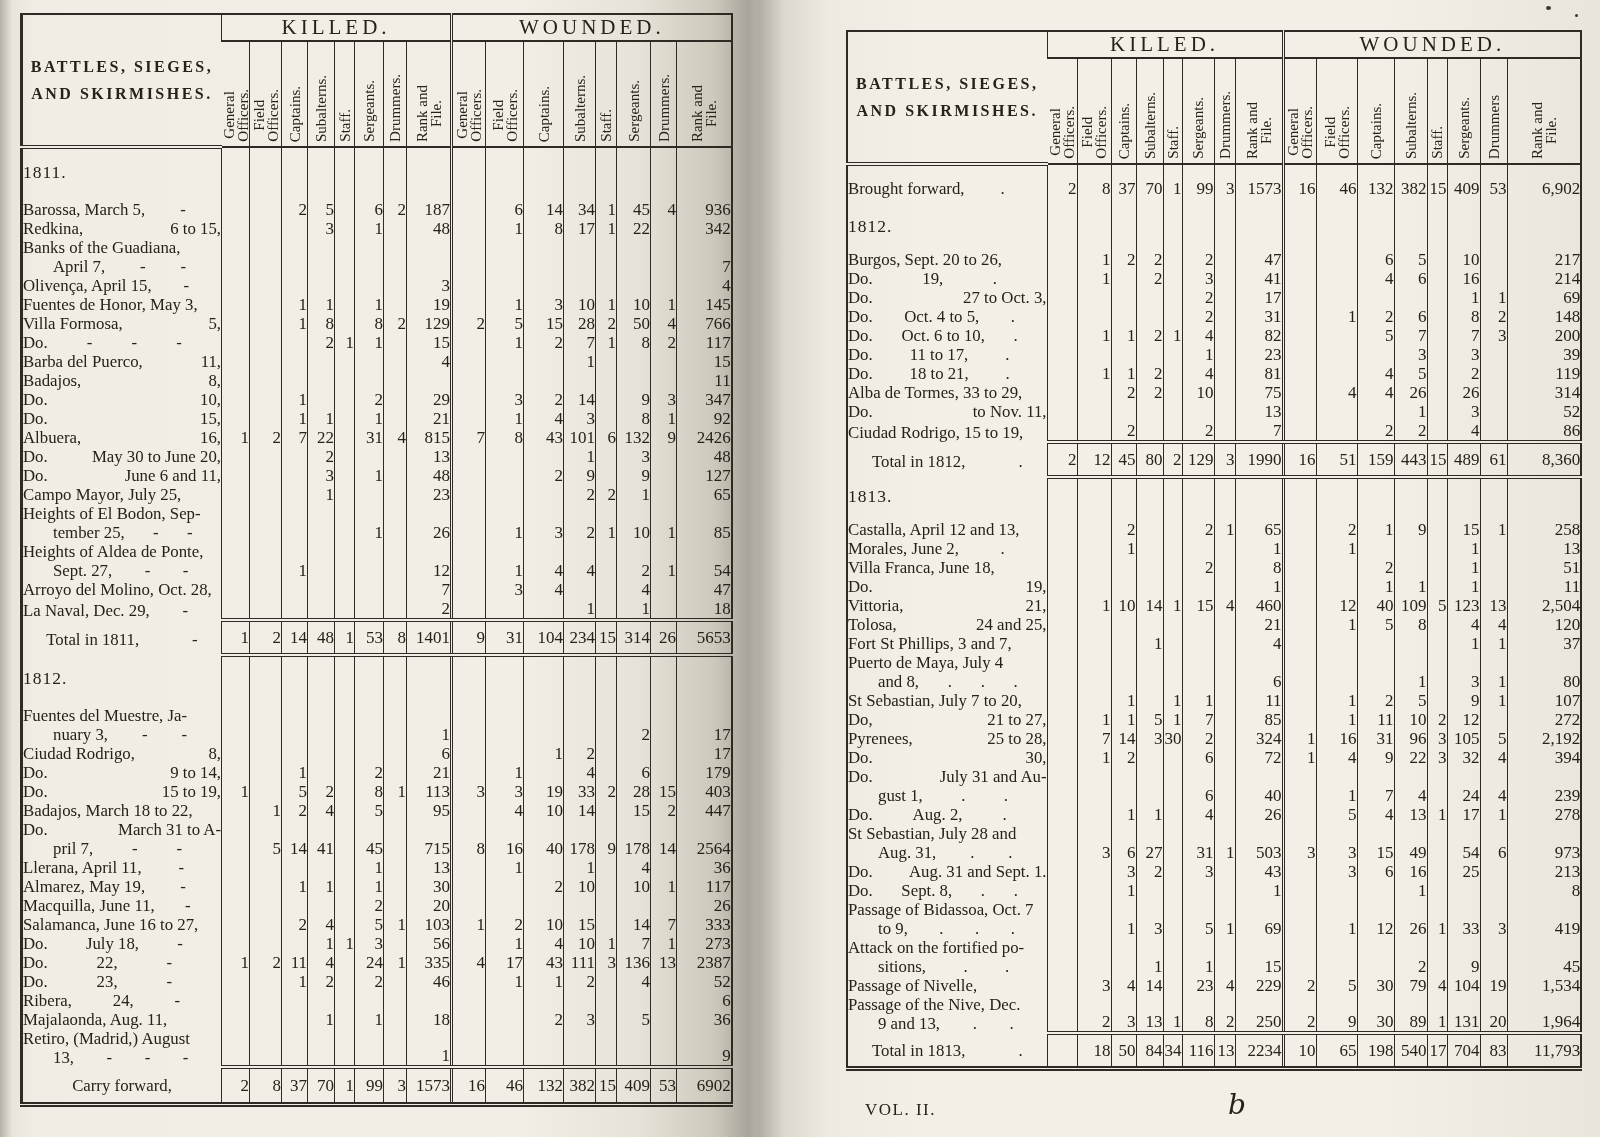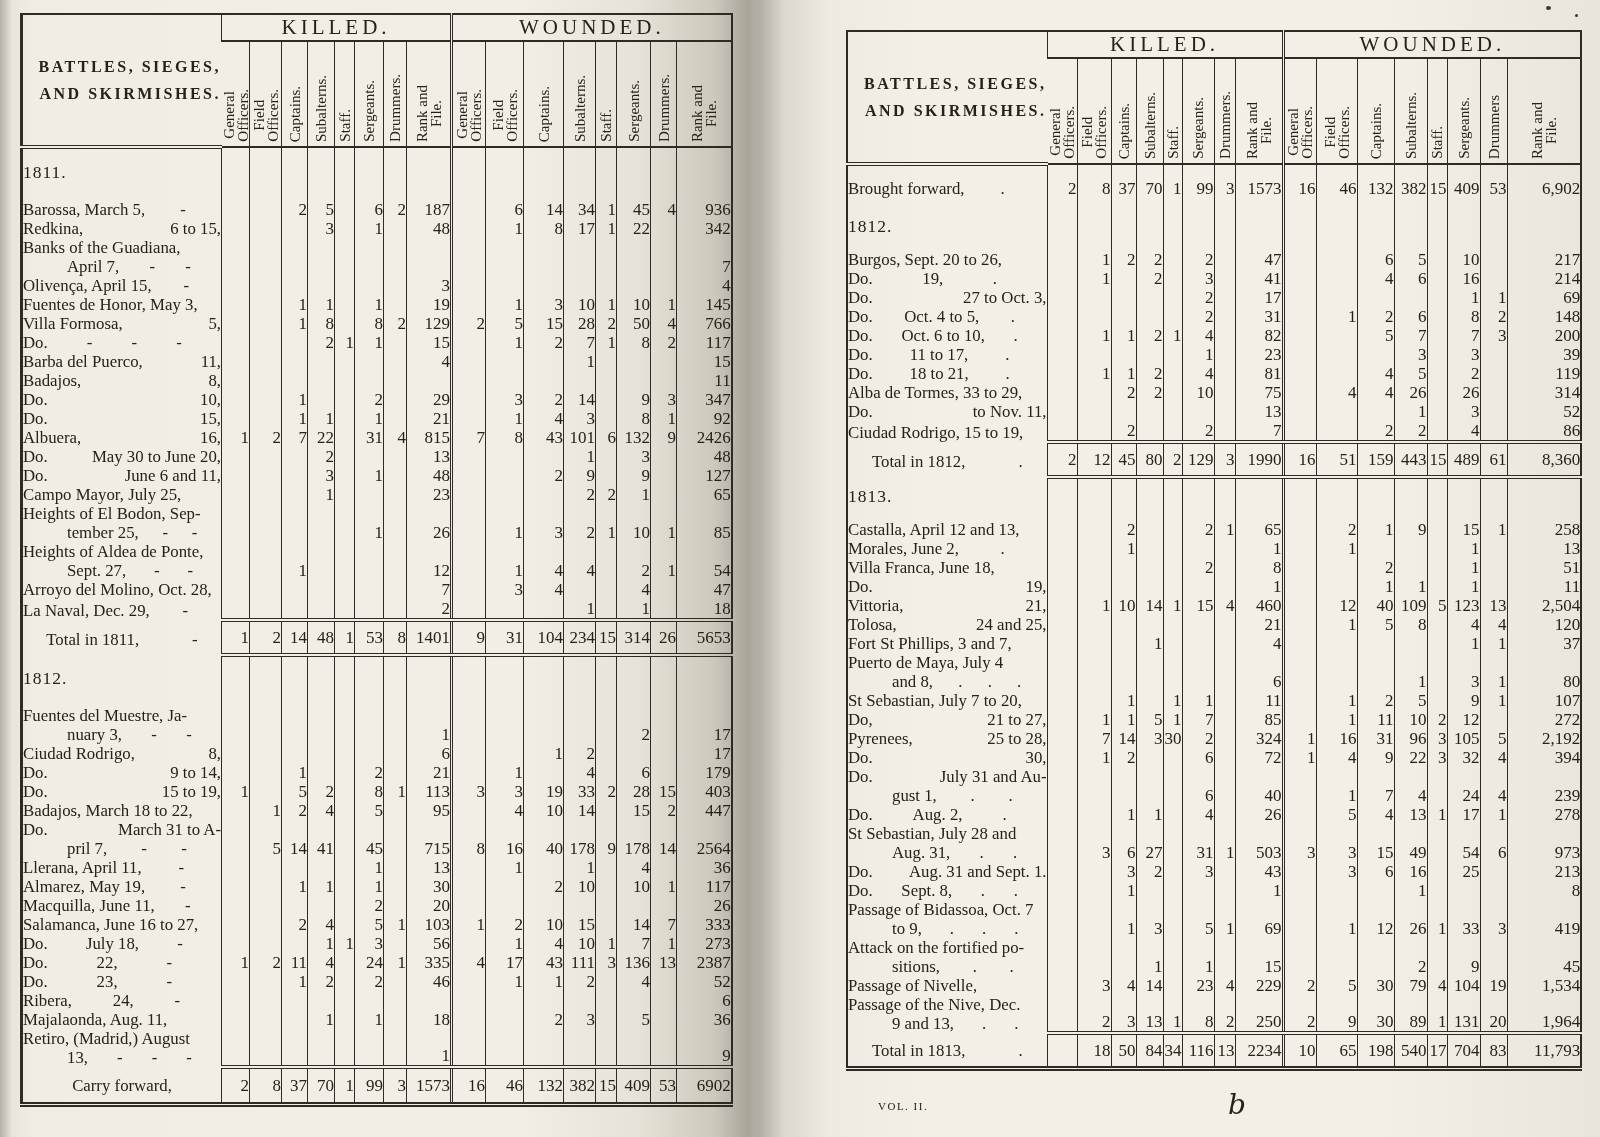--- a/index.html
+++ b/index.html
@@ -16,45 +16,45 @@
 
   table.casualty{border-collapse:collapse;table-layout:fixed;position:absolute;
     border:2px solid #2f2a23;border-bottom:5px double #2f2a23;}
   #tbl-left{left:20px;top:13px;width:712px;border-left-width:3px;}
   #tbl-right{left:88px;top:30px;width:736px;}
   .casualty th,.casualty td{border-left:1px solid #2f2a23;font-weight:normal;padding:0;}
   .casualty th:first-child,.casualty td:first-child{border-left:none;}
   .casualty .wsep{border-left:3px double #2f2a23;}
 
   .corner{border-bottom:4px double #2f2a23;vertical-align:middle;}
-  .title-line{text-align:right;font-size:16px;letter-spacing:2.5px;font-weight:bold;line-height:27px;}
+  .title-line{text-align:center;font-size:16px;letter-spacing:2.5px;font-weight:bold;line-height:27px;}
   .grp{border-bottom:2px solid #2f2a23;font-size:21px;letter-spacing:4px;padding:5px 0 3px;
        text-align:center;font-weight:bold;}
   .vh{height:104px;vertical-align:bottom;border-bottom:2px solid #2f2a23;text-align:center;padding:2px 0 4px;}
   .vtext{writing-mode:vertical-rl;transform:rotate(180deg);white-space:pre-line;
          font-size:15px;line-height:14px;display:inline-block;max-height:100px;}
 
   .num{text-align:right;padding:0 2px 0 0;font-size:17px;line-height:19px;vertical-align:bottom;}
   .rf{padding-right:4px;}
   .name{padding:0 2px 0 4px;font-size:16.8px;vertical-align:bottom;}
   .line{display:flex;justify-content:space-between;line-height:19px;white-space:nowrap;}
-  .line.ind{padding-left:44px;}
+  .line.ind{padding-left:30px;}
 
   tr.year .name div{text-align:left;font-size:17.5px;letter-spacing:1px;padding:13px 30px 17px 0;}
   #tbl-right tr.year .name div{padding:9px 30px 13px 0;}
 
   tr.total td.num{border-top:4px double #2f2a23;border-bottom:4px double #2f2a23;
                   padding-top:6px;padding-bottom:6px;vertical-align:middle;}
   tr.total .name .line{justify-content:center;gap:53px;padding:6px 0;}
   tr.carry td.num{border-top:4px double #2f2a23;padding-top:7px;padding-bottom:7px;vertical-align:middle;}
   tr.carry .name .line{justify-content:center;padding:7px 0;}
   tr.lead td.num{padding-top:13px;padding-bottom:9px;vertical-align:middle;}
   tr.lead .name .line{padding:13px 6px 9px 0;}
 
-  .page-footer-vol{position:absolute;left:120px;top:1100px;font-size:11px;letter-spacing:1.5px;}
+  .page-footer-vol{position:absolute;left:107px;top:1100px;font-size:17px;letter-spacing:1.5px;}
   .page-footer-sig{position:absolute;left:470px;top:1088px;font-size:28px;font-style:italic;
                    font-family:"DejaVu Serif",serif;}
 </style>
 </head>
 <body>
 
 <div class="scan">
   <div class="binding-edge"></div>
 
   <div class="page page-left">

